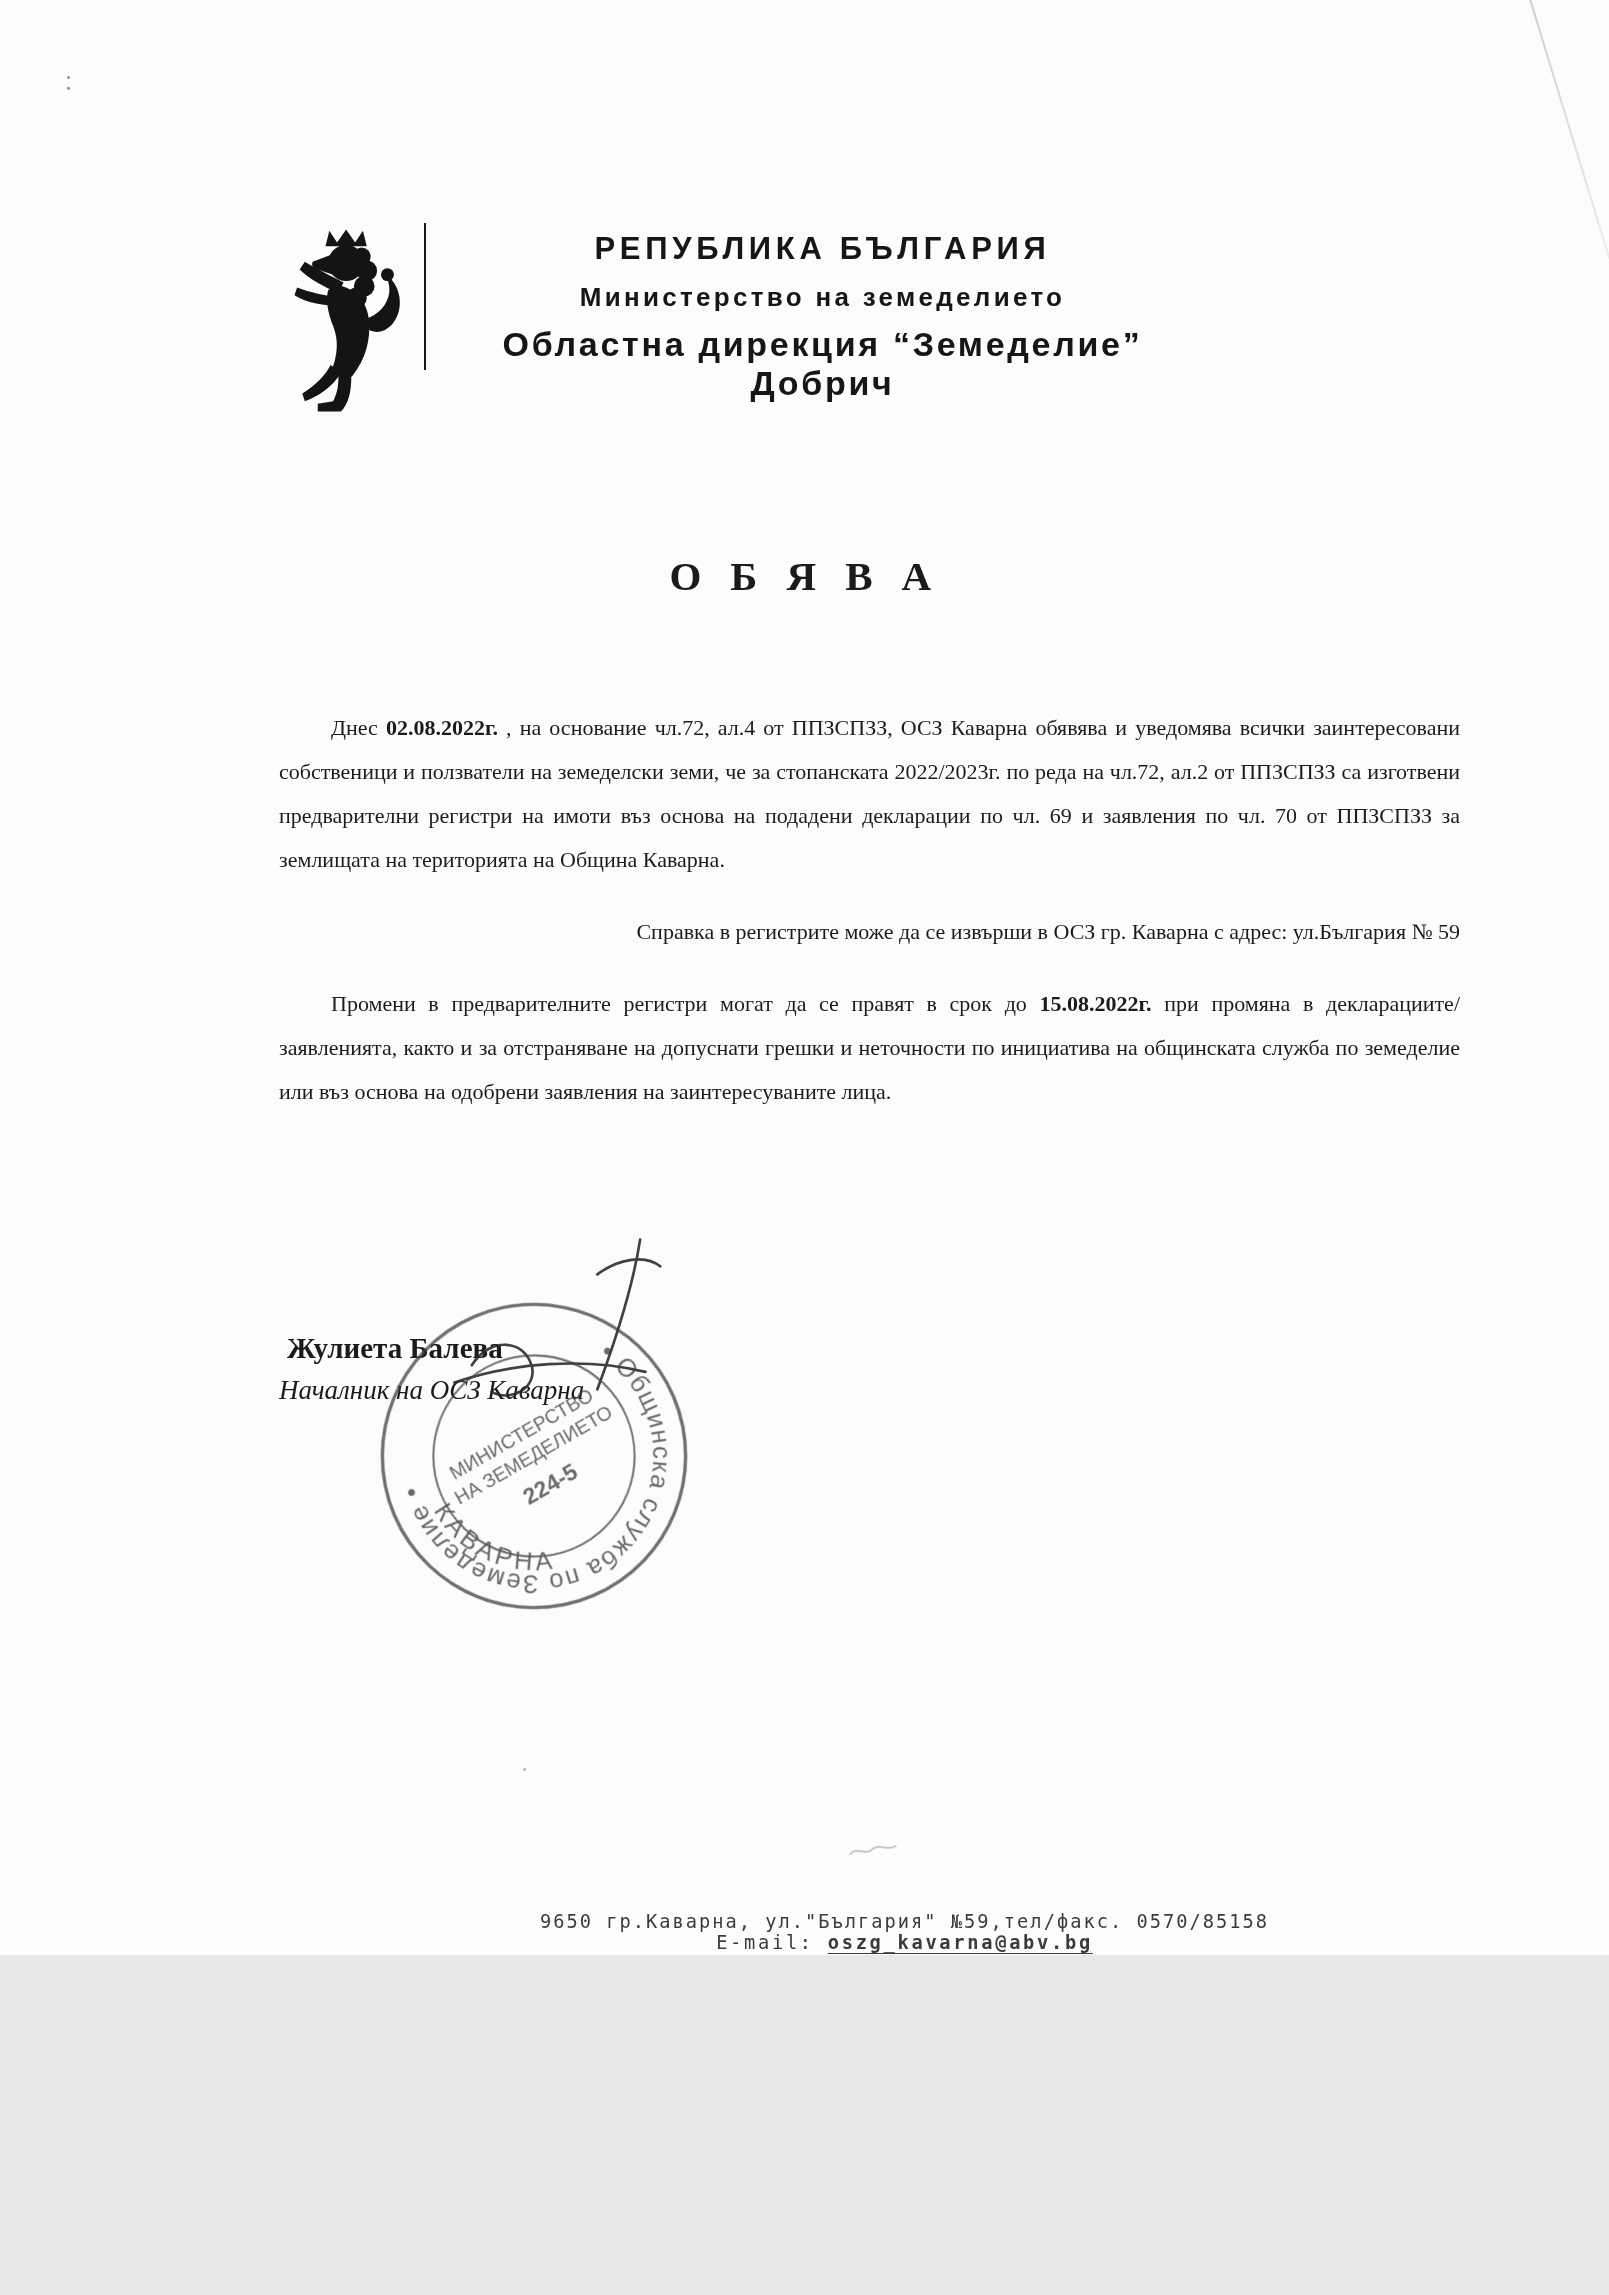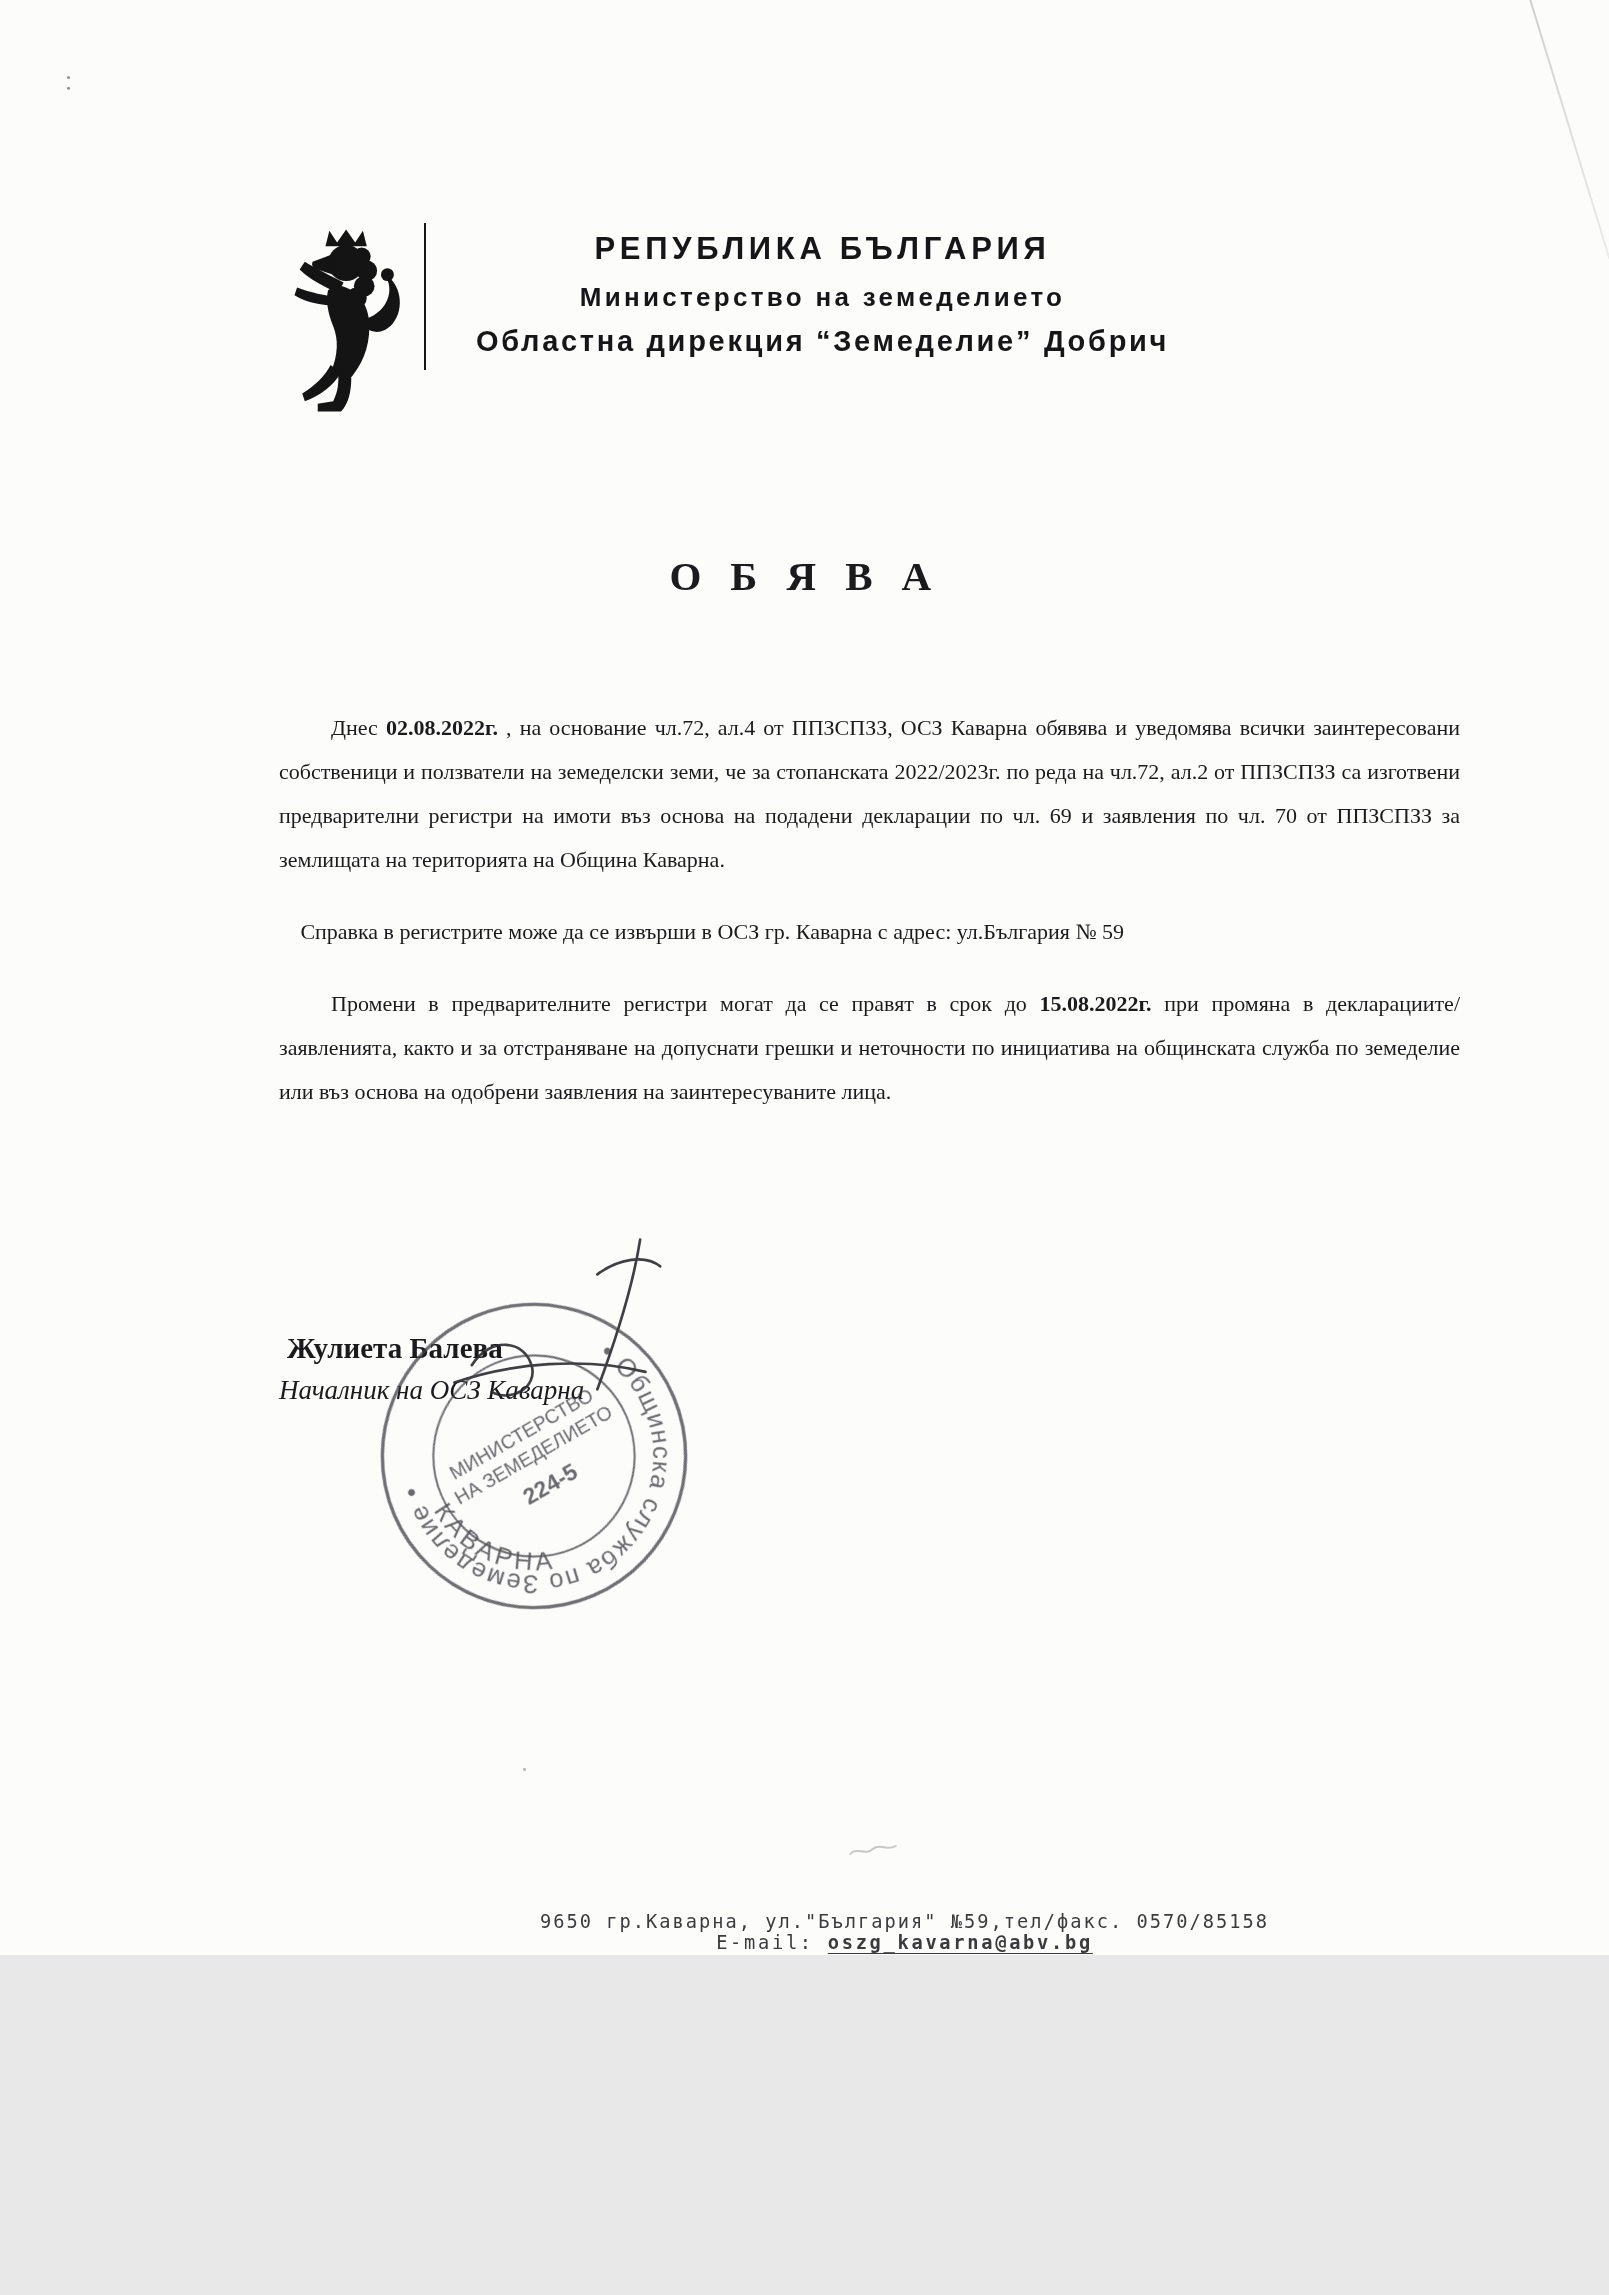--- a/index.html
+++ b/index.html
@@ -15,36 +15,36 @@
   
   .logo{position:absolute;left:279px;top:226px;width:142px;height:198px;}
   .header-sep{position:absolute;left:424px;top:223px;width:2px;height:147px;background:#171717;}
   .header-text{
     position:absolute;left:428px;top:231px;width:789px;
     text-align:center;font-family:"Liberation Sans",sans-serif;font-weight:700;
     color:#161618;
   }
   .h-line1{font-size:31px;letter-spacing:4.7px;margin-bottom:14.7px;}
   .h-line2{font-size:26px;letter-spacing:3.3px;margin-bottom:12px;}
-  .h-line3{font-size:29px;letter-spacing:2.7px;margin-bottom:11.4px;}
+  .h-line3{font-size:34px;letter-spacing:2.7px;margin-bottom:11.4px;}
   .h-line4{font-size:27px;letter-spacing:2px;}
   
   .title{
     position:absolute;left:0;top:525px;width:100%;
     text-align:center;font-size:41px;font-weight:700;letter-spacing:9.4px;
   }
   
   .body{
     position:absolute;left:279px;top:706px;width:1181px;
     font-size:22px;line-height:44px;text-align:justify;
   }
   .para{margin:0 0 28px 0;}
   .indent-lg{text-indent:52px;}
   .indent-sm{text-indent:21.4px;}
-  .one-line{white-space:nowrap;text-align:left;}
+  .one-line{white-space:nowrap;text-align:right;}
   .b{font-weight:700;}
   
   .sig-name{position:absolute;left:287px;top:1332px;font-size:29px;font-weight:700;}
   .sig-pos{position:absolute;left:279px;top:1375px;font-size:27px;font-style:italic;}
   .sig-strokes{position:absolute;left:425px;top:1234px;width:314px;height:221px;}
   
   .stamp{
     position:absolute;left:373px;top:1295px;width:322px;height:322px;
     transform:rotate(22deg);opacity:.9;filter:blur(0.4px);
   }

